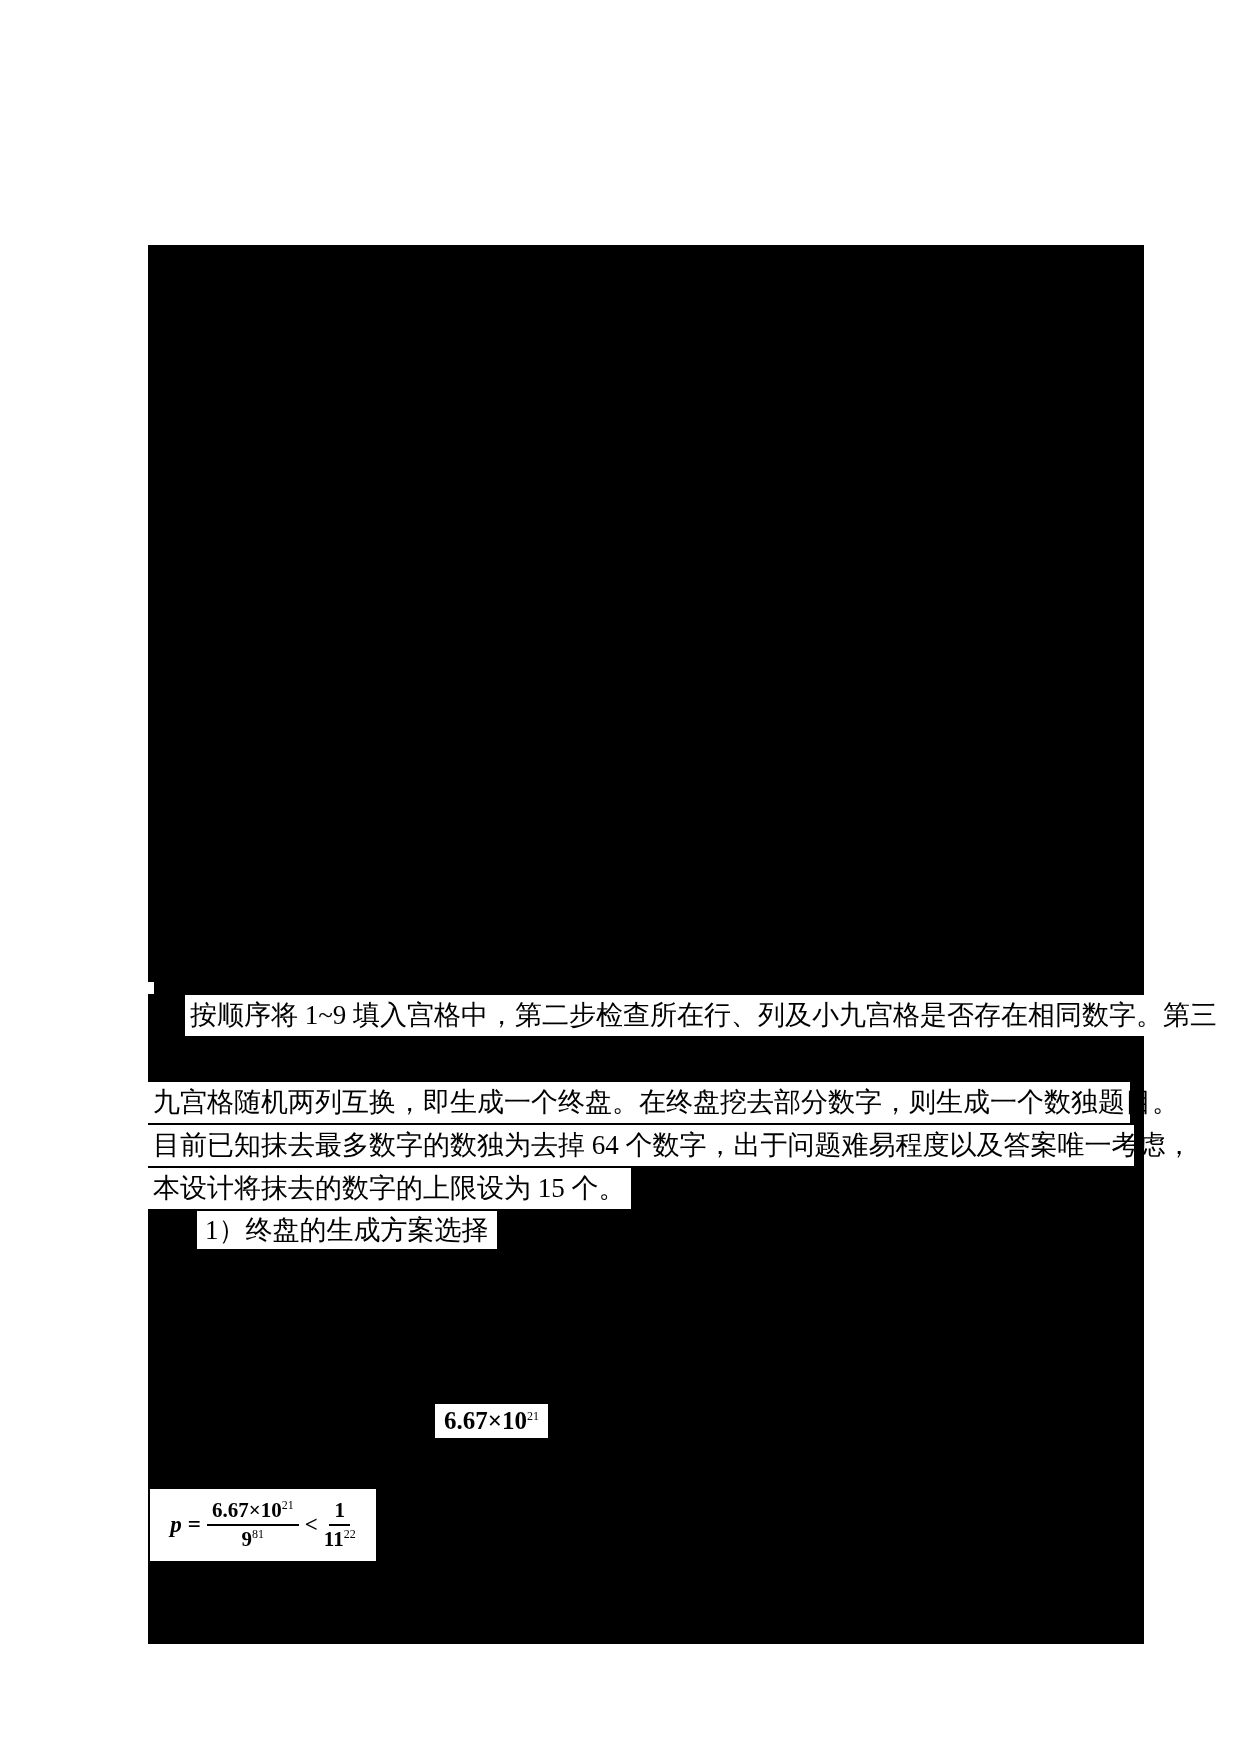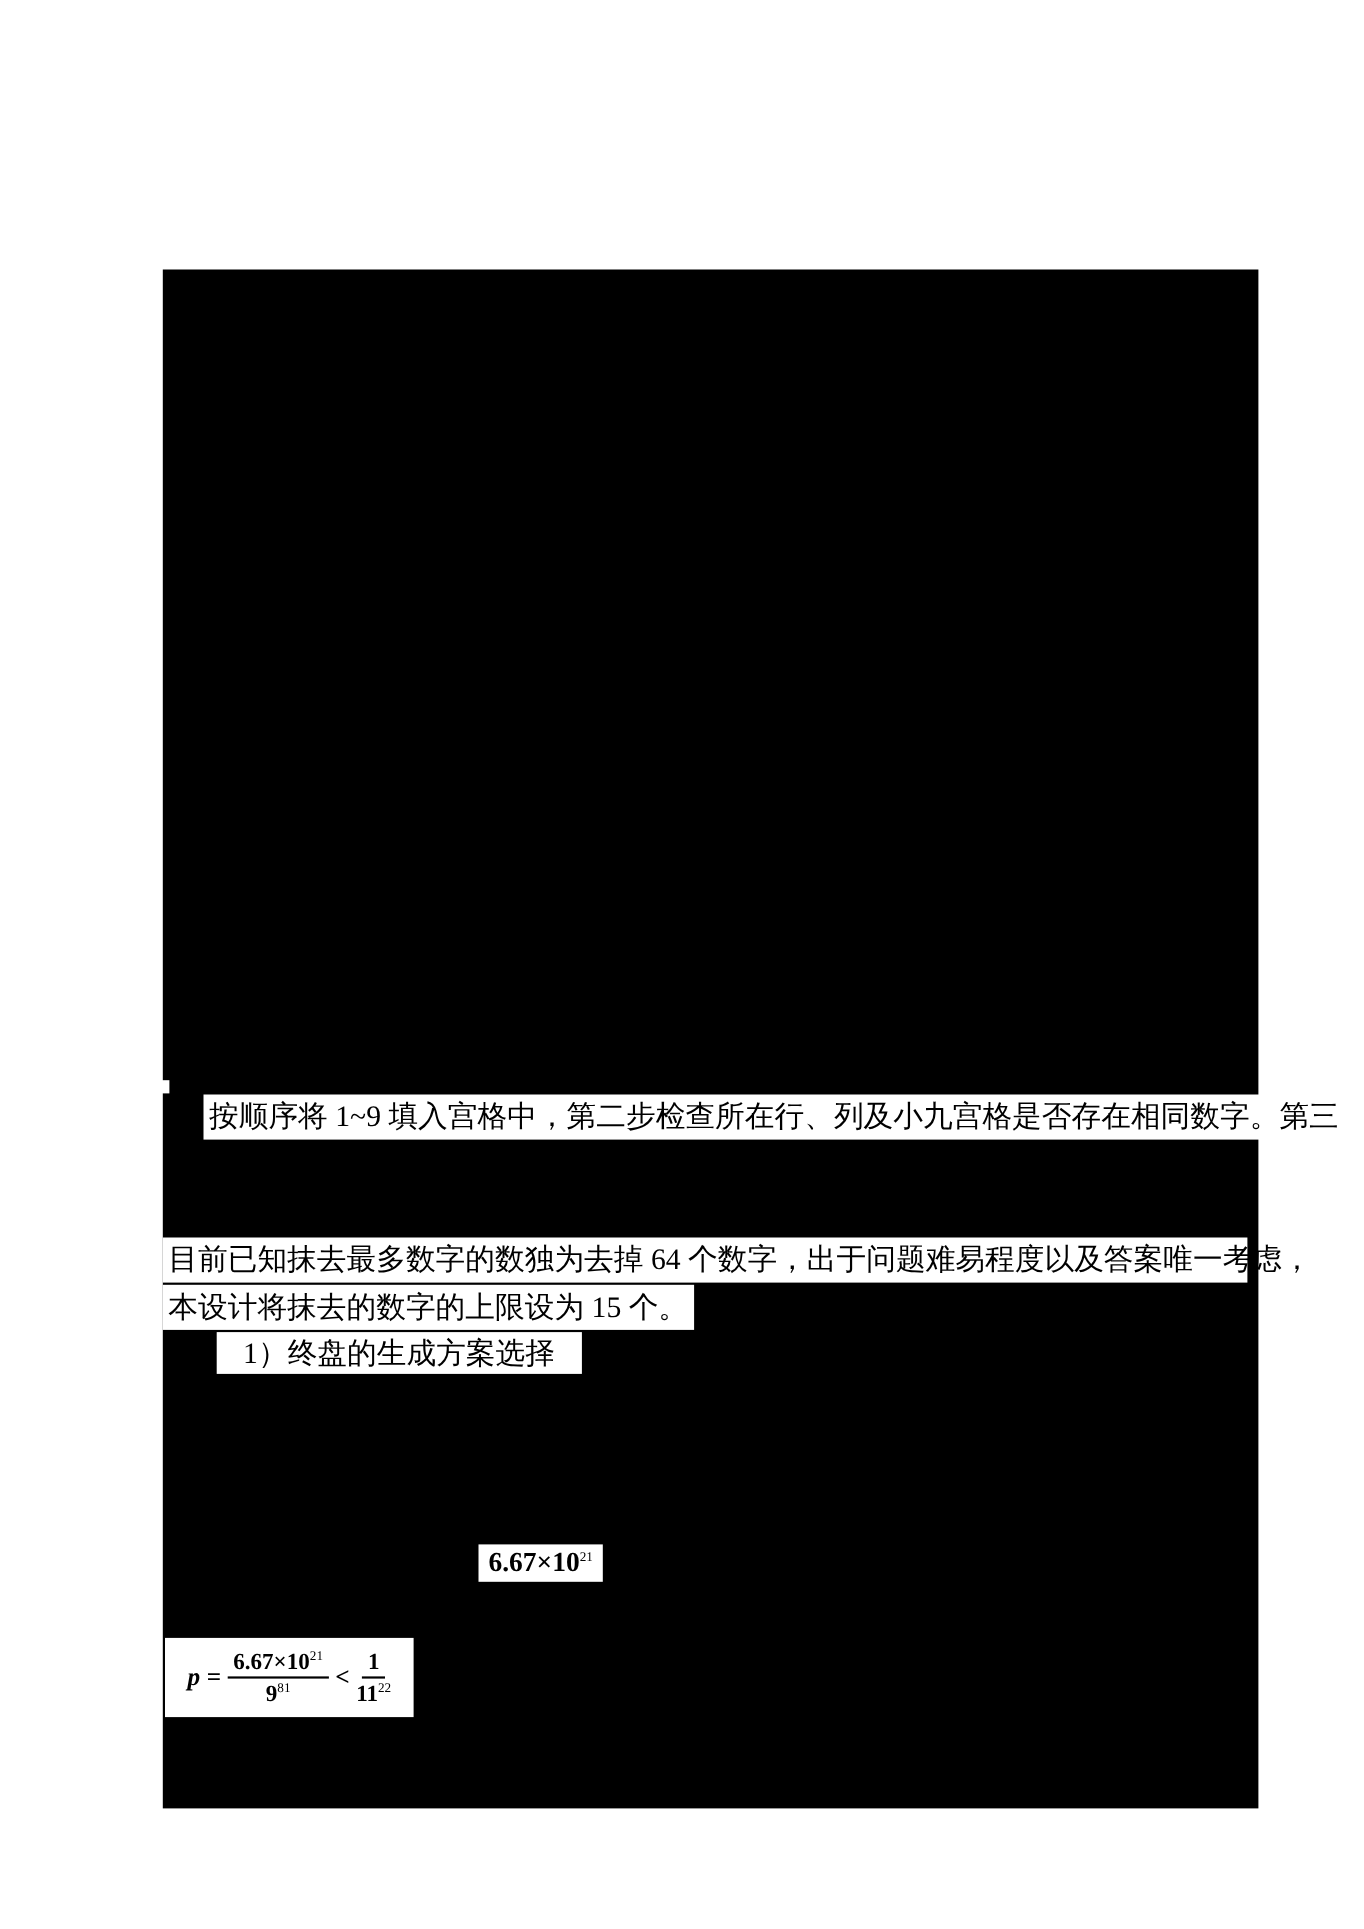--- a/index.html
+++ b/index.html
@@ -29,21 +29,21 @@
     line-height: 41px;
     height: 41px;
     white-space: nowrap;
     padding: 0 5px;
   }
   .strip-l1 { left: 170px; top: 995px;  max-width: 970px; margin-left: 15px; }
   .strip-l2 { left: 148px; top: 1039px; max-width: 980px; }
   .strip-l3 { left: 148px; top: 1082px; max-width: 972px; }
   .strip-l4 { left: 148px; top: 1125px; max-width: 976px; font-family: Liberation Serif, serif; }
   .strip-l5 { left: 148px; top: 1168px; font-family: Liberation Serif, serif; }
-  .strip-l6 { left: 197px; top: 1211px; line-height: 38px; height: 38px; padding: 0 24px; }
+  .strip-l6 { left: 197px; top: 1211px; line-height: 38px; height: 38px; padding: 0 8px; }
   .artifact-notch {
     position: absolute;
     left: 140px; top: 982px;
     width: 14px; height: 12px;
     background: #ffffff;
   }
   .inline-formula {
     position: absolute;
     left: 435px; top: 1404px;
     height: 34px;
@@ -98,20 +98,21 @@
 
 <div class="page">
 
   <div class="redaction-block"></div>
 
   <div class="artifact-notch"></div>
 
   <div class="text-strip strip-l1">按顺序将 1~9 填入宫格中，第二步检查所在行、列及小九宫格是否存在相同数字。第三</div>
 
 
+  <div class="text-strip strip-l3">九宫格随机两列互换，即生成一个终盘。在终盘挖去部分数字，则生成一个数独题目。</div>
 
   <div class="text-strip strip-l4">目前已知抹去最多数字的数独为去掉 64 个数字，出于问题难易程度以及答案唯一考虑，</div>
 
   <div class="text-strip strip-l5">本设计将抹去的数字的上限设为 15 个。</div>
 
   <div class="text-strip strip-l6">1）终盘的生成方案选择</div>
 
   <div class="inline-formula"><span>6.67×10</span><sup>21</sup></div>
 
   <div class="display-formula">

